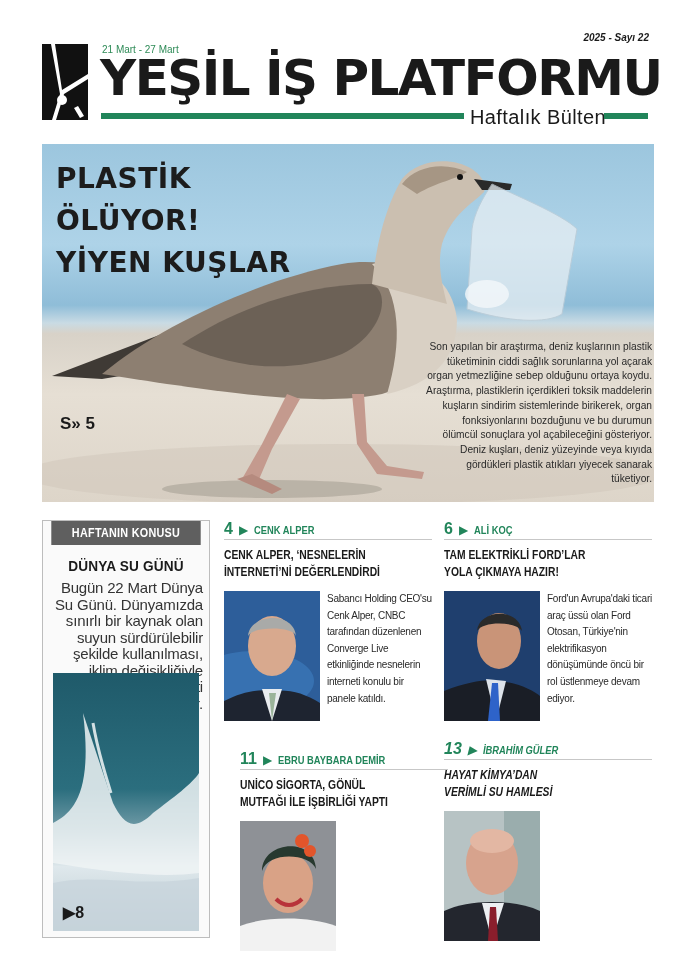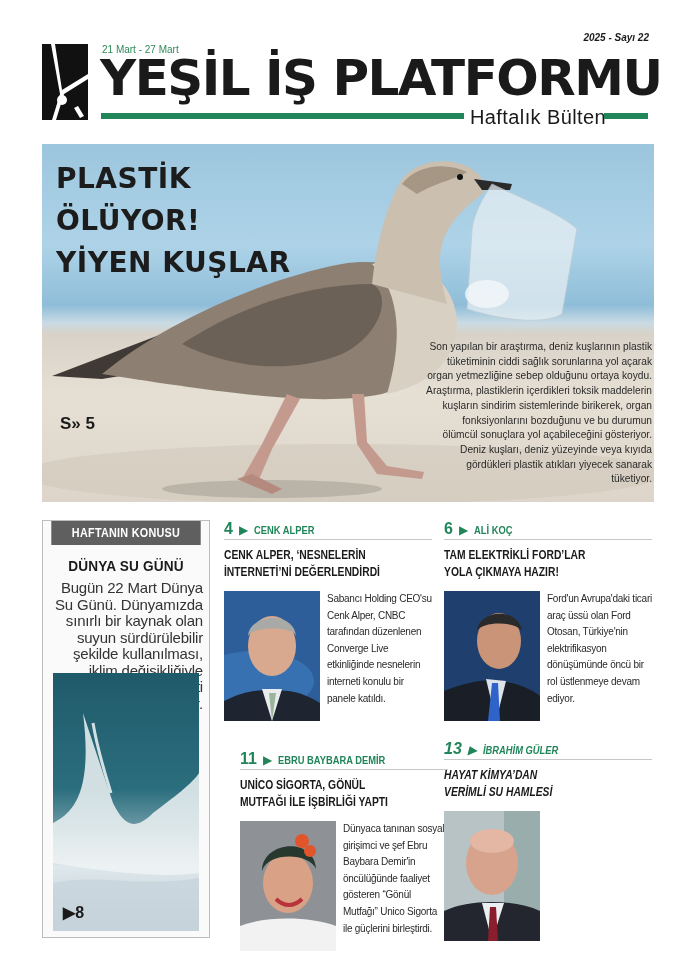--- a/index.html
+++ b/index.html
@@ -180,21 +180,20 @@
   <div class="art-body">
     <svg class="art-photo" viewBox="0 0 96 130">
       <rect width="96" height="130" fill="#8e9196"></rect>
       <path d="M0 105 C25 95 70 95 96 105 L96 130 L0 130 Z" fill="#f2f2f2"></path>
       <ellipse cx="48" cy="62" rx="25" ry="30" fill="#d9a286"></ellipse>
       <path d="M22 50 C22 20 74 15 76 48 C70 32 28 30 22 50 Z" fill="#27392f"></path>
       <circle cx="62" cy="20" r="7" fill="#e2552b"></circle>
       <circle cx="70" cy="30" r="6" fill="#e2552b"></circle>
       <path d="M36 78 C44 86 54 86 62 78" stroke="#b8333a" stroke-width="4" fill="none"></path>
     </svg>
-    <p class="art-text">Dünyaca tanınan sosyal girişimci ve şef Ebru Baybara Demir'in öncülüğünde faaliyet gösteren “Gönül Mutfağı” Unico Sigorta ile güçlerini birleştirdi.</p>
   </div>
 </article>
 
 <article class="art" style="left:444px; top:740px;font-style:italic;">
   <div class="art-kicker">
     <span class="art-num">13</span>
     <span class="art-arrow">▶</span>
     <span class="art-name">İBRAHİM GÜLER</span>
   </div>
   <div class="art-head">

